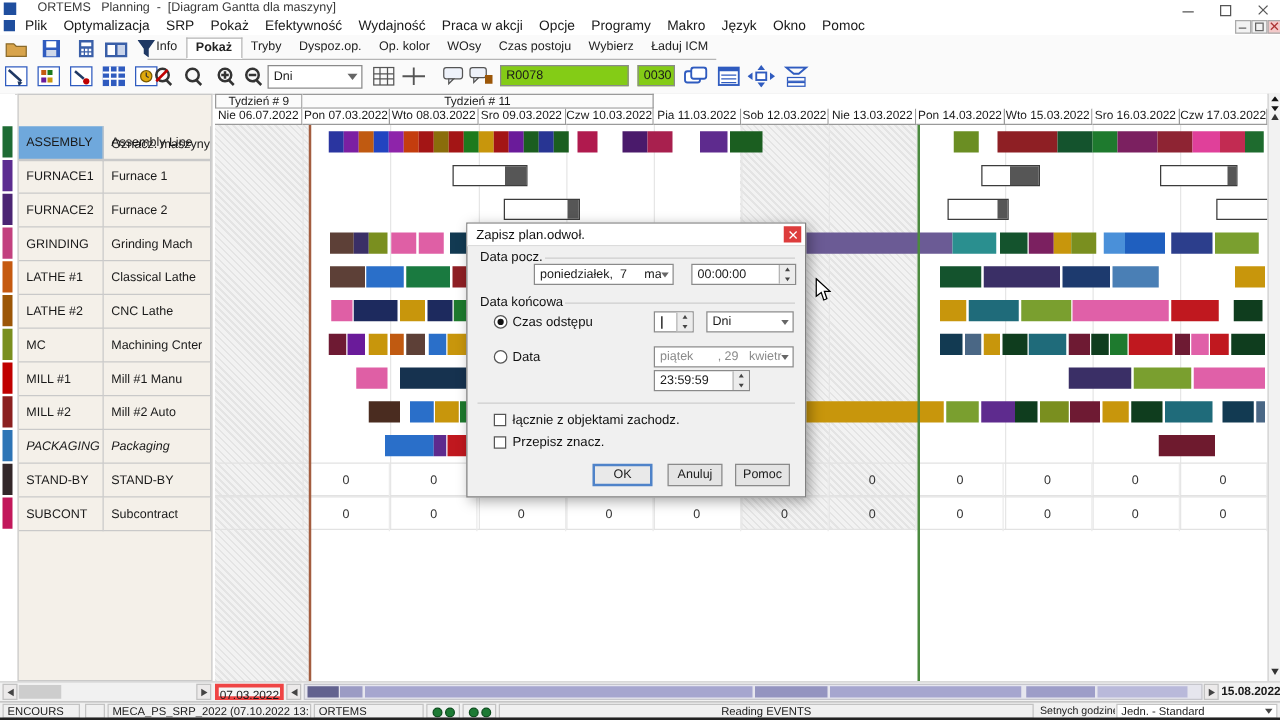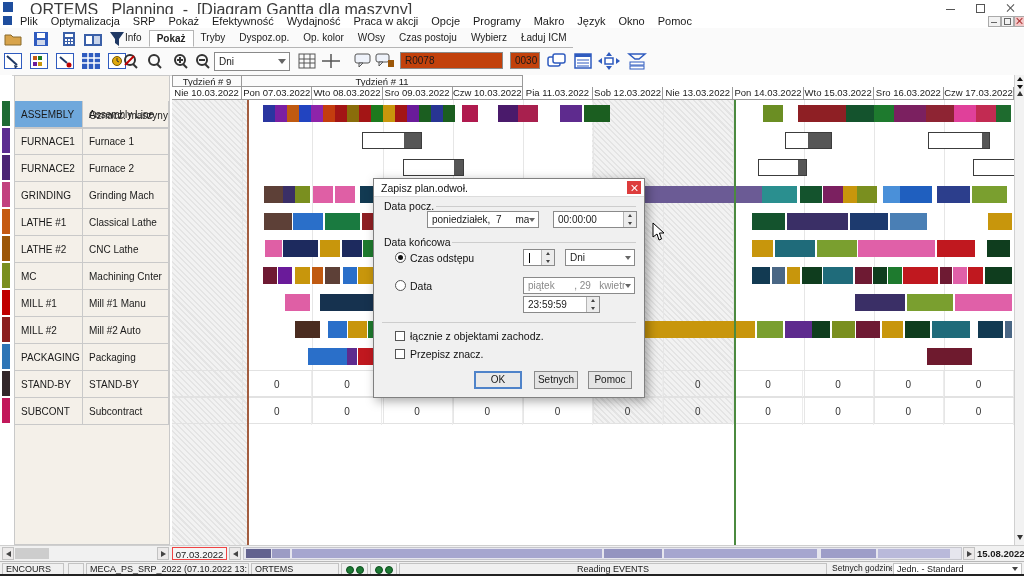--- a/index.html
+++ b/index.html
@@ -2,21 +2,21 @@
 <html><head>
 <meta charset="utf-8">
 <style>
   html,body{margin:0;padding:0;background:#888;}
   .screen{position:relative;width:1024px;height:576px;background:#fff;overflow:hidden;
     font-family:"Liberation Sans","DejaVu Sans",sans-serif;color:#1a1a1a;-webkit-font-smoothing:antialiased;}
   .abs{position:absolute;}
   
   .titlebar{position:absolute;left:0;top:0;width:1024px;height:14px;background:#fff;}
   .app-icon{position:absolute;left:3px;top:2px;width:10px;height:10px;background:#1f4e9e;}
-  .title-text{position:absolute;left:30px;top:1px;font-size:16px;color:#3a3a3a;white-space:pre;}
+  .title-text{position:absolute;left:30px;top:1px;font-size:10px;color:#3a3a3a;white-space:pre;}
   .win-btn{position:absolute;top:2px;width:22px;height:11px;}
   .win-min{left:940px;} .win-max{left:970px;} .win-close{left:1000px;}
   .glyph-min{position:absolute;left:6px;top:7px;width:9px;height:0;border-top:1px solid #555;}
   .glyph-max{position:absolute;left:6px;top:2px;width:7px;height:7px;border:1px solid #555;}
   .glyph-x1,.glyph-x2{position:absolute;left:10px;top:1px;width:1px;height:10px;background:#555;}
   .glyph-x1{transform:rotate(45deg);} .glyph-x2{transform:rotate(-45deg);}
   
   .menubar{position:absolute;left:0;top:14px;width:1024px;height:14px;background:#fff;}
   .mdi-icon{position:absolute;left:3px;top:2px;width:9px;height:9px;background:#1f4e9e;}
   .menu-items{position:absolute;left:20px;top:0;height:14px;display:flex;gap:13px;align-items:center;}
@@ -28,21 +28,21 @@
   .mdi-x1,.mdi-x2{position:absolute;left:4px;top:0px;width:1px;height:8px;background:#a33;}
   .mdi-x1{transform:rotate(45deg);} .mdi-x2{transform:rotate(-45deg);}
   
   .toolbar{position:absolute;left:0;top:28px;width:1024px;height:47px;background:#fafafa;border-bottom:1px solid #d5d5d5;}
   .tb-icon{position:absolute;width:22px;height:18px;display:flex;align-items:center;justify-content:center;}
   .tabs{position:absolute;left:118px;top:2px;height:17px;display:flex;border-bottom:1px solid #b5b5b5;}
   .tab{font-size:10px;padding:2px 7px 0 7px;color:#222;white-space:nowrap;}
   .tab.active{background:#fff;border:1px solid #b5b5b5;border-bottom:1px solid #fff;font-weight:bold;}
   .combo{background:#fff;border:1px solid #8a8a8a;font-size:10px;display:flex;align-items:center;padding-left:4px;position:absolute;}
   .combo .arrow{margin-left:auto;margin-right:3px;width:0;height:0;border-left:4px solid transparent;border-right:4px solid transparent;border-top:5px solid #666;}
-  .txtfield{background:#c2410c;border:1px solid #8a8a8a;font-size:10px;position:absolute;padding:2px 0 0 4px;}
+  .txtfield{background:#84cc16;border:1px solid #8a8a8a;font-size:10px;position:absolute;padding:2px 0 0 4px;}
   
   .strip-block{position:absolute;left:2px;width:8px;height:25px;}
   .machines{position:absolute;left:14px;top:75px;width:156px;height:470px;background:#f4f0e9;border:1px solid #c9c9c9;box-sizing:border-box;}
   .m-head{position:absolute;left:0;top:0;width:100%;height:25px;display:flex;margin-top:28px;}
   .m-cell{box-sizing:border-box;border-right:1px solid #c9c9c9;border-bottom:1px solid #c9c9c9;padding:6px 0 0 6px;font-size:10px;white-space:nowrap;overflow:hidden;}
   .m-row{position:absolute;left:0;width:100%;height:27px;display:flex;}
   .m-row .m-cell{padding-top:8px;}
   .c1{width:68px;} .c2{width:86px;}
   .sel{background:#6fa8dc;}
   
@@ -65,21 +65,21 @@
   .vscroll{position:absolute;left:1014px;top:75px;width:10px;height:470px;background:#f2f2f2;border-left:1px solid #d0d0d0;box-sizing:border-box;}
   .tri{width:0;height:0;margin:2px auto;}
   .tri-up{border-left:3px solid transparent;border-right:3px solid transparent;border-bottom:5px solid #333;}
   .tri-dn{border-left:3px solid transparent;border-right:3px solid transparent;border-top:5px solid #333;}
   
   .bottombar{position:absolute;left:0;top:545px;width:1024px;height:16px;background:#f1f1f1;border-top:1px solid #cfcfcf;box-sizing:border-box;}
   .hs-btn{position:absolute;top:1px;width:12px;height:13px;background:#eceaea;border:1px solid #c2c2c2;box-sizing:border-box;display:flex;align-items:center;justify-content:center;}
   .tri-l{border-top:3px solid transparent;border-bottom:3px solid transparent;border-right:5px solid #444;width:0;height:0;}
   .tri-r{border-top:3px solid transparent;border-bottom:3px solid transparent;border-left:5px solid #444;width:0;height:0;}
   .hs-thumb{position:absolute;left:15px;top:2px;width:34px;height:11px;background:#cdcdcd;}
-  .date-label{position:absolute;top:1px;height:13px;font-size:9.5px;line-height:13px;text-align:center;background:#f5f5f5;border:1px solid #ef4444;box-sizing:border-box;}
+  .date-label{position:absolute;top:1px;height:13px;font-size:9.5px;line-height:13px;text-align:center;background:#f5f5f5;border:3px solid #ef4444;box-sizing:border-box;}
   .ov-track{position:absolute;left:243px;top:1px;width:719px;height:13px;background:#e6e6ee;border:1px solid #c6c6cc;box-sizing:border-box;}
   .ov-seg{position:absolute;top:1px;height:9px;}
   
   .statusbar{position:absolute;left:0;top:561px;width:1024px;height:15px;background:#f0f0f0;border-top:1px solid #b8b8b8;box-sizing:border-box;}
   .sb-panel{position:absolute;top:1px;height:12px;border:1px solid #c3c3c3;box-sizing:border-box;font-size:9px;line-height:11px;padding:0 3px;white-space:nowrap;overflow:hidden;background:#f0f0f0;}
   .dot{display:inline-block;width:6px;height:6px;border-radius:50%;background:#1d7a34;border:1px solid #0c4d1d;margin:2px 1px 0 1px;vertical-align:top;}
   .screen::after{content:"";position:absolute;left:0;bottom:0;width:100%;height:2px;background:#222;}
   
   .dialog{position:absolute;left:373px;top:178px;width:272px;height:220px;background:#f0f0f0;border:1px solid #808080;
     box-shadow:3px 3px 10px rgba(0,0,0,.35);box-sizing:border-box;z-index:50;}
@@ -401,42 +401,42 @@
           <div class="m-cell c2">Machining Cnter</div>
         </div>
         <div class="m-row" style="top: 214px;">
           <div class="m-cell c1">MILL #1</div>
           <div class="m-cell c2">Mill #1 Manu</div>
         </div>
         <div class="m-row" style="top: 241px;">
           <div class="m-cell c1">MILL #2</div>
           <div class="m-cell c2">Mill #2 Auto</div>
         </div>
-        <div class="m-row" style="top: 268px;">
+        <div class="m-row" style="top: 268px; font-style: italic;">
           <div class="m-cell c1">PACKAGING</div>
           <div class="m-cell c2">Packaging</div>
         </div>
         <div class="m-row" style="top: 295px;">
           <div class="m-cell c1">STAND-BY</div>
           <div class="m-cell c2">STAND-BY</div>
         </div>
         <div class="m-row" style="top: 322px;">
           <div class="m-cell c1">SUBCONT</div>
           <div class="m-cell c2">Subcontract</div>
         </div>
       </div>
   </div>
 
   <div class="gantt">
     <div class="week-row" id="week-row">
         <div class="wcell" style="width: 70px; flex: 0 0 70px;">Tydzień # 9</div>
         <div class="wcell" style="width: 281px; flex: 0 0 281px;">Tydzień # 11</div>
       </div>
     <div class="day-row" id="day-row">
-        <div class="dcell">Nie 10.03.2022</div>
+        <div class="dcell">Nie 06.07.2022</div>
         <div class="dcell">Pon 07.03.2022</div>
         <div class="dcell">Wto 08.03.2022</div>
         <div class="dcell">Sro 09.03.2022</div>
         <div class="dcell">Czw 10.03.2022</div>
         <div class="dcell">Pia 11.03.2022</div>
         <div class="dcell">Sob 12.03.2022</div>
         <div class="dcell">Nie 13.03.2022</div>
         <div class="dcell">Pon 14.03.2022</div>
         <div class="dcell">Wto 15.03.2022</div>
         <div class="dcell">Sro 16.03.2022</div>
@@ -724,21 +724,21 @@
             <span class="sp-dn"></span>
           </div>
         </span>
     </div>
     <div class="grp-line" style="left:8px;right:8px;top:143px"></div>
     <div class="checkbox" style="left:21px;top:152px"></div>
     <span class="dlg-label" style="left:36px;top:151px">łącznie z objektami zachodz.</span>
     <div class="checkbox" style="left:21px;top:170px"></div>
     <span class="dlg-label" style="left:36px;top:169px">Przepisz znacz.</span>
     <div class="dlg-btn focus" style="left:100px;top:192px;width:48px">OK</div>
-    <div class="dlg-btn" style="left:160px;top:192px;width:44px">Setnych</div>
+    <div class="dlg-btn" style="left:160px;top:192px;width:44px">Anuluj</div>
     <div class="dlg-btn" style="left:214px;top:192px;width:44px">Pomoc</div>
   </div>
 
   <svg class="cursor" style="left:652px;top:222px" width="13" height="19">
     <polygon points="1,1 1,15 5,12 7,18 9.5,17 7.5,11 12,11" fill="#fff" stroke="#000" stroke-width="1"></polygon>
   </svg>
 
 </div>
 
 </body></html>

